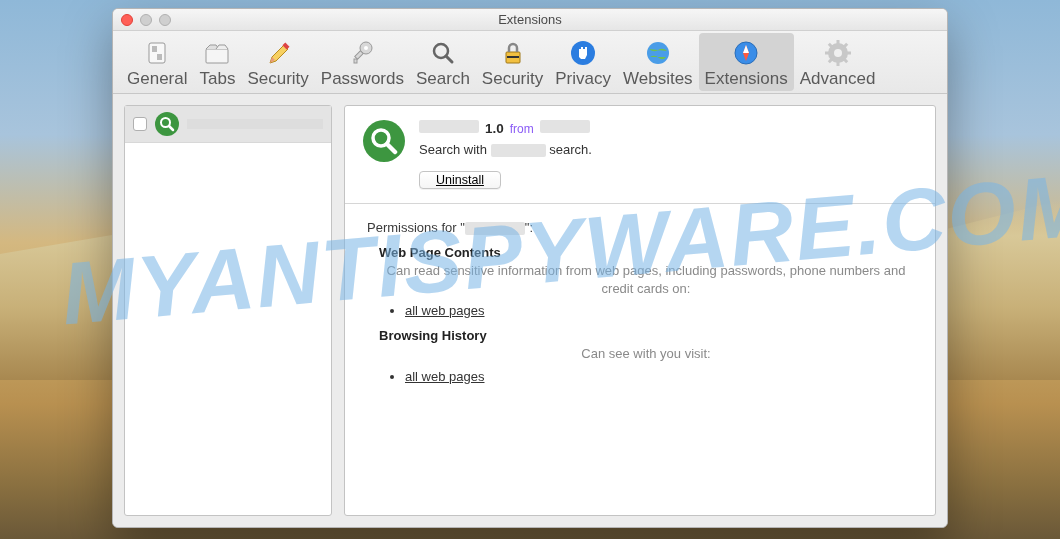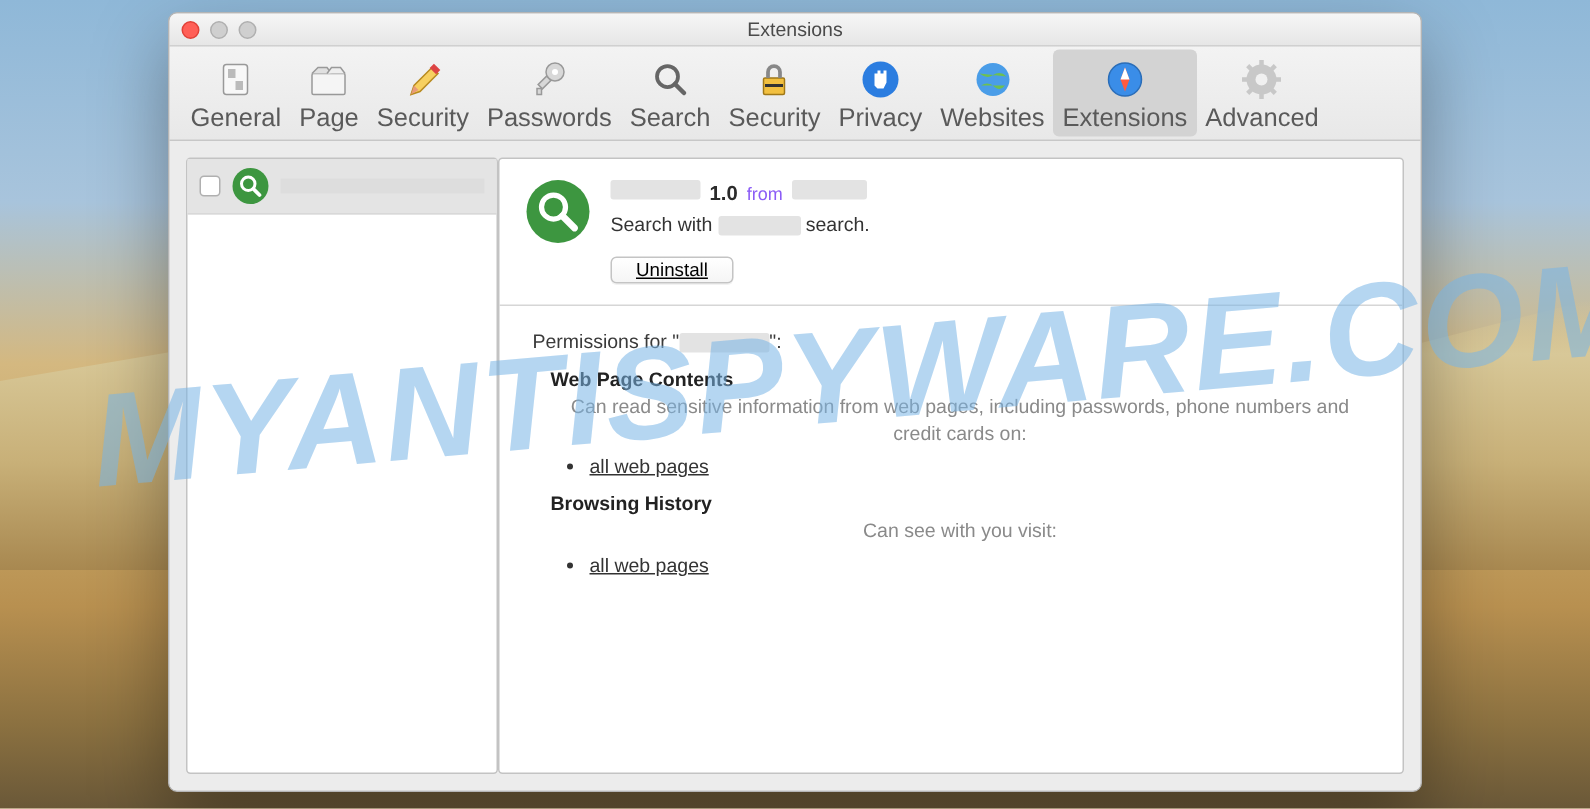--- a/index.html
+++ b/index.html
@@ -64,21 +64,21 @@
   }
   .tb-item {
     display:flex; flex-direction:column; align-items:center;
     padding:4px 6px 2px 6px; border-radius:4px;
     font-size:17px; color:#5a5a5a; cursor:default;
     min-width:44px;
   }
   .tb-item.selected { background:#d3d3d3; }
   .tb-icon { width:32px; height:32px; display:flex; align-items:center; justify-content:center; }
   .content {
-    flex:1; padding:11px; display:flex; background:#ececec;
+    flex:1; padding:11px; display:flex; gap:12px; background:#ececec;
   }
   .sidebar {
     width:208px; background:#fff; border:1px solid #c3c3c3; border-radius:3px;
   }
   .sb-item {
     display:flex; align-items:center; gap:8px;
     padding:6px 8px; background:#e4e4e4;
     border-bottom:1px solid #d8d8d8;
   }
   .sb-check { width:14px; height:14px; border:1px solid #b0b0b0; border-radius:3px; background:#fff; }
@@ -142,21 +142,21 @@
       <span>General</span>
     </div>
     <div class="tb-item">
       <div class="tb-icon">
         <svg width="28" height="28">
             <rect x="3" y="10" width="22" height="14" rx="1" fill="#f5f5f5" stroke="#999"></rect>
             <path d="M3 10 L7 6 H13 L16 10" fill="#e0e0e0" stroke="#999"></path>
             <path d="M13 10 L16 6 H22 L25 10" fill="#eee" stroke="#999"></path>
           </svg>
       </div>
-      <span>Page</span>
+      <span>Tabs</span>
     </div>
     <div class="tb-item">
       <div class="tb-icon">
         <svg width="28" height="28">
             <path d="M6 24 L8 18 L20 6 L24 10 L12 22 Z" fill="#f7d060" stroke="#b88a20"></path>
             <path d="M6 24 L8 18 L11 21 Z" fill="#e89a7a"></path>
             <rect x="19" y="5" width="6" height="4" transform="rotate(45 22 7)" fill="#d44"></rect>
           </svg>
       </div>
       <span>Security</span>

